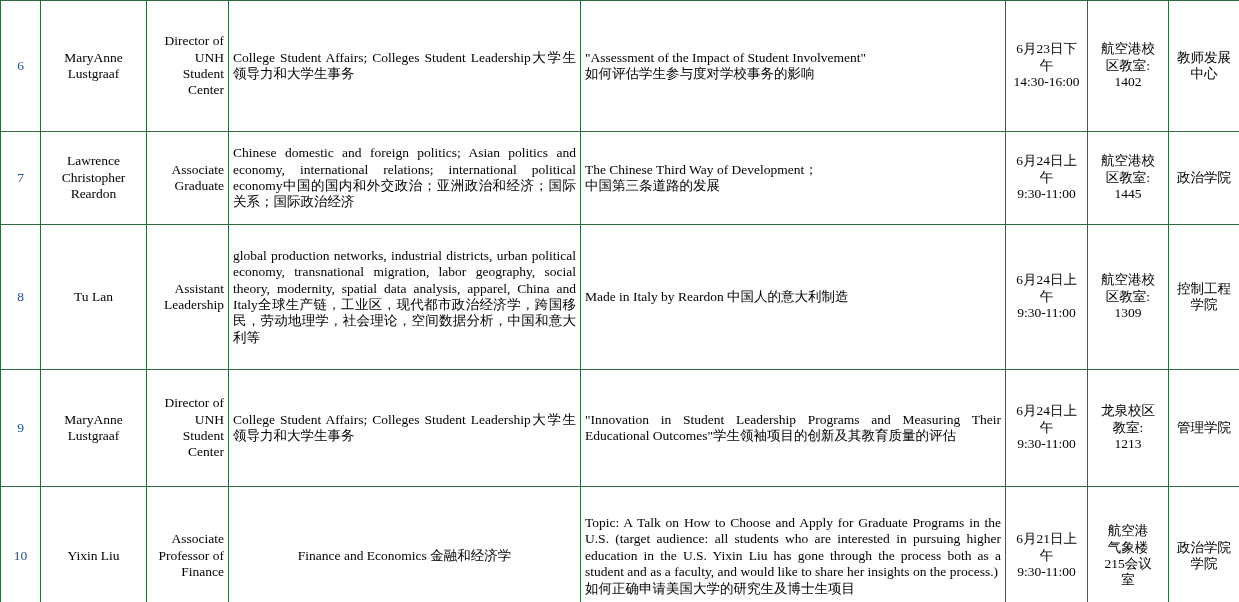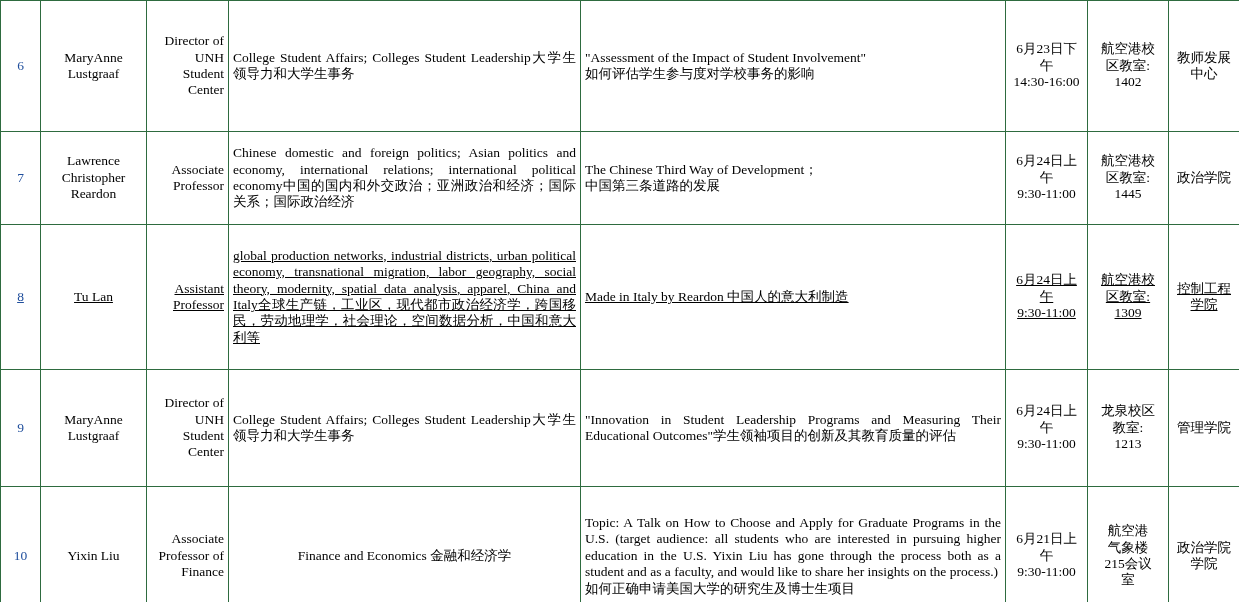--- a/index.html
+++ b/index.html
@@ -74,21 +74,21 @@
   td.topic.nojustify {
     text-align: left;
     text-align-last: left;
   }
   td.time, td.room, td.host {
     text-align: center;
   }
   .cell-line { display: block; }
   .row-6  td { height: 126px; }
   .row-7  td { height: 88px; }
-  .row-8  td { height: 140px; text-decoration: underline; }
+  .row-8  td { height: 140px; }
   .row-9  td { height: 112px; }
   .row-10 td { height: 134px; }
 </style>
 </head>
 <body>
 
 <div class="sheet">
   <table class="schedule">
     <colgroup>
       <col class="c-no">
@@ -122,21 +122,21 @@
         </td>
         <td class="host">
           <span class="cell-line">教师发展</span>
           <span class="cell-line">中心</span>
         </td>
       </tr>
 
       <tr class="row-7">
         <td class="no">7</td>
         <td class="name">Lawrence Christopher Reardon</td>
-        <td class="title">Associate Professor</td>
+        <td class="title">Associate Graduate</td>
         <td class="field">Chinese domestic and foreign politics; Asian politics and economy, international relations; international political economy中国的国内和外交政治；亚洲政治和经济；国际关系；国际政治经济</td>
         <td class="topic nojustify">
           <span class="cell-line">The Chinese Third Way of Development；</span>
           <span class="cell-line">中国第三条道路的发展</span>
         </td>
         <td class="time">
           <span class="cell-line">6月24日上午</span>
           <span class="cell-line">9:30-11:00</span>
         </td>
         <td class="room">
@@ -145,21 +145,21 @@
           <span class="cell-line">1445</span>
         </td>
         <td class="host">
           <span class="cell-line">政治学院</span>
         </td>
       </tr>
 
       <tr class="row-8">
         <td class="no">8</td>
         <td class="name">Tu Lan</td>
-        <td class="title">Assistant Professor</td>
+        <td class="title">Assistant Leadership</td>
         <td class="field">global production networks, industrial districts, urban political economy, transnational migration, labor geography, social theory, modernity, spatial data analysis, apparel, China and Italy全球生产链，工业区，现代都市政治经济学，跨国移民，劳动地理学，社会理论，空间数据分析，中国和意大利等</td>
         <td class="topic nojustify">
           <span class="cell-line">Made in Italy by Reardon 中国人的意大利制造</span>
         </td>
         <td class="time">
           <span class="cell-line">6月24日上午</span>
           <span class="cell-line">9:30-11:00</span>
         </td>
         <td class="room">
           <span class="cell-line">航空港校</span>

